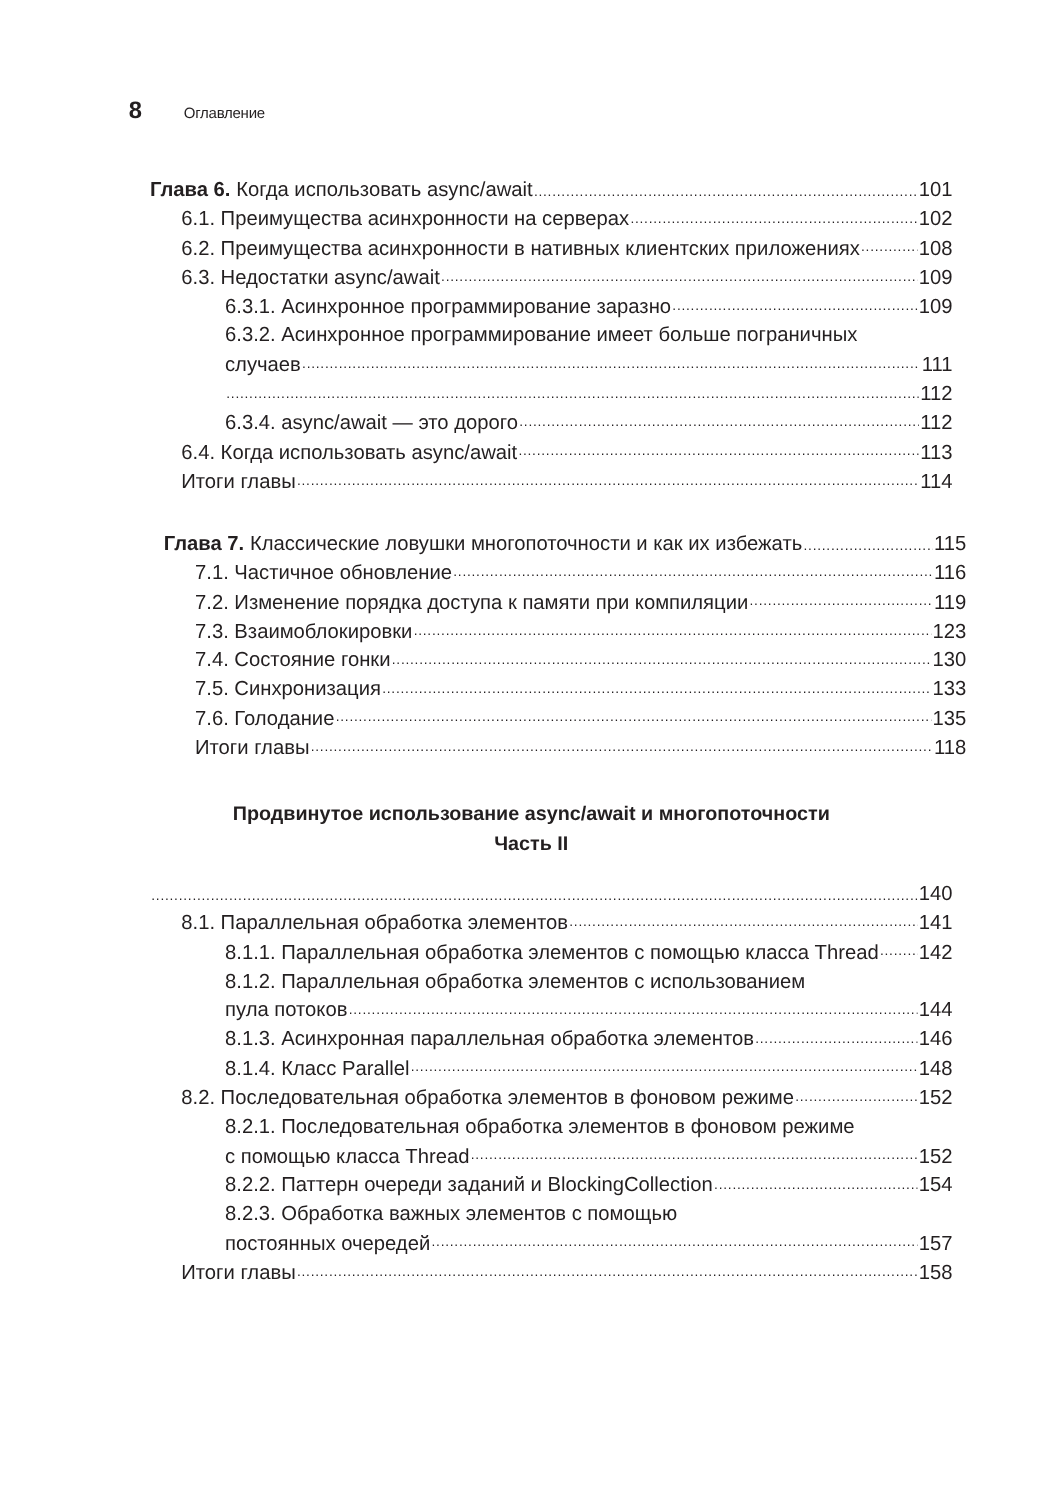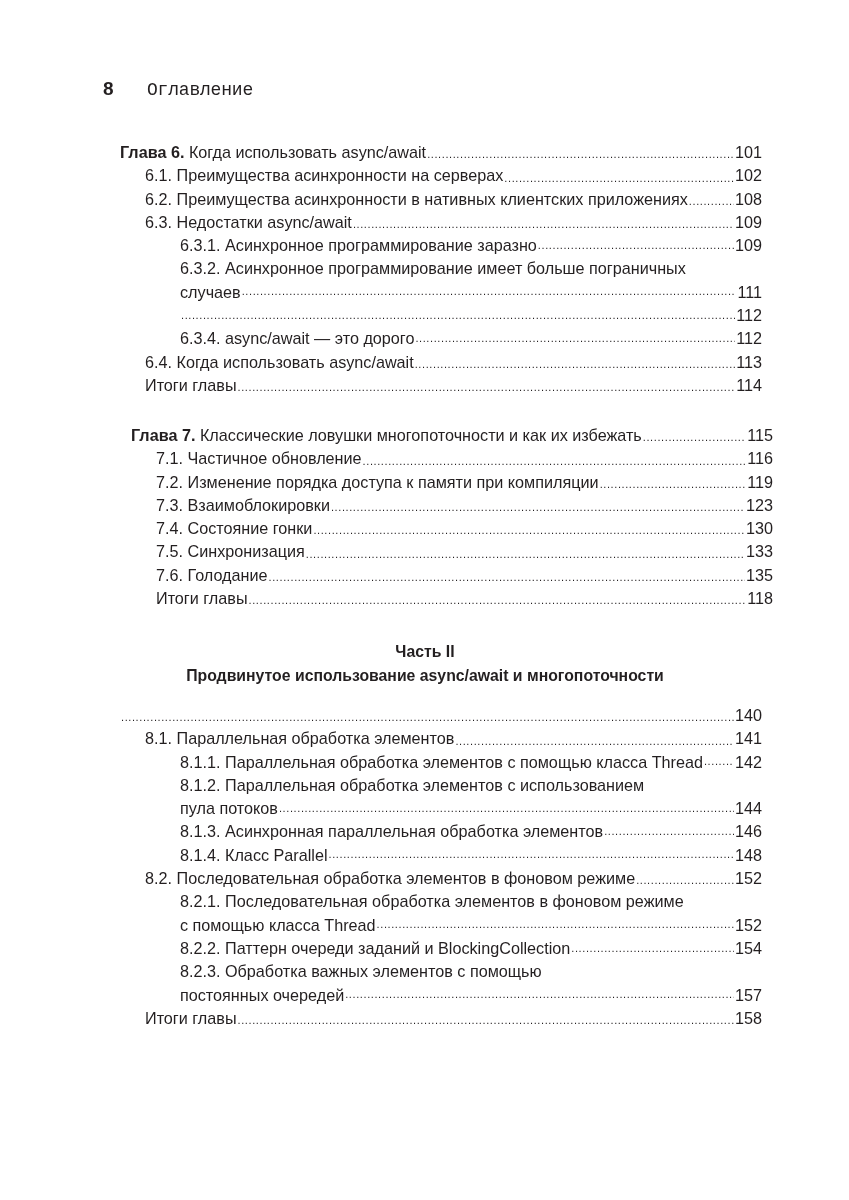--- a/index.html
+++ b/index.html
@@ -1,28 +1,28 @@
 <!DOCTYPE html>
 <html><head>
 <meta charset="utf-8">
 <style>
   html, body { margin: 0; padding: 0; background: #ffffff; }
   body { width: 849px; height: 1200px; position: relative; overflow: hidden; color: #231f20; }
   .running-head { position: absolute; left: 103px; top: 78px; height: 24px; display: flex; align-items: baseline; }
   .folio { font-family: "Liberation Sans", sans-serif; font-weight: bold; font-size: 19px; width: 44px; }
-  .head-title { font-family: Liberation Mono, monospace; font-size: 18px; letter-spacing: -0.2px; }
+  .head-title { font-family: Liberation Sans, sans-serif; font-size: 12px; letter-spacing: -0.2px; }
 
   .toc { position: absolute; left: 120px; width: 642px; font-family: Liberation Sans, sans-serif; font-size: 16.2px; line-height: 23.3px; }
   .entry { display: flex; align-items: flex-end; position: relative; }
   .entry .title { white-space: nowrap; }
   .entry .leader { flex: 1; overflow: hidden; white-space: nowrap; margin: 0 1px; letter-spacing: 0.6px; font-size: 11px; line-height: 18px; position: relative; top: -1px; }
   .entry .leader::before { content: "......................................................................................................................................................................................................................................................................"; }
   .entry .page { white-space: nowrap; }
   .lvl0 { padding-left: 0; }
-  .lvl1 { padding-left: 25px; }
+  .lvl1 { padding-left: 25px; align-items: center; }
   .lvl2 { padding-left: 60px; align-items: center; }
   .chap-label { font-weight: bold; }
   .wrap-first { padding-left: 60px; white-space: nowrap; }
 
   #toc-ch6 { top: 141px; }
   #toc-ch7 { top: 424px; margin-left: 11px; }
   #toc-ch8 { top: 704px; }
 
   .part { position: absolute; left: 104px; width: 642px; text-align: center; font-family: "Liberation Sans", sans-serif; font-weight: bold; font-size: 15.8px; line-height: 24px; }
   #part-ii { top: 640px; }
@@ -125,22 +125,22 @@
     <span class="page">135</span>
   </div>
   <div class="entry lvl1">
     <span class="title">Итоги главы</span>
     <span class="leader"></span>
     <span class="page">118</span>
   </div>
 </div>
 
 <div class="part" id="part-ii">
+  <div>Продвинутое использование async/await и многопоточности</div>
   <div>Часть II</div>
-  <div>Продвинутое использование async/await и многопоточности</div>
 </div>
 
 <div class="toc" id="toc-ch8">
   <div class="entry lvl0">
     <span class="leader"></span>
     <span class="page">140</span>
   </div>
   <div class="entry lvl1">
     <span class="title">8.1. Параллельная обработка элементов</span>
     <span class="leader"></span>

